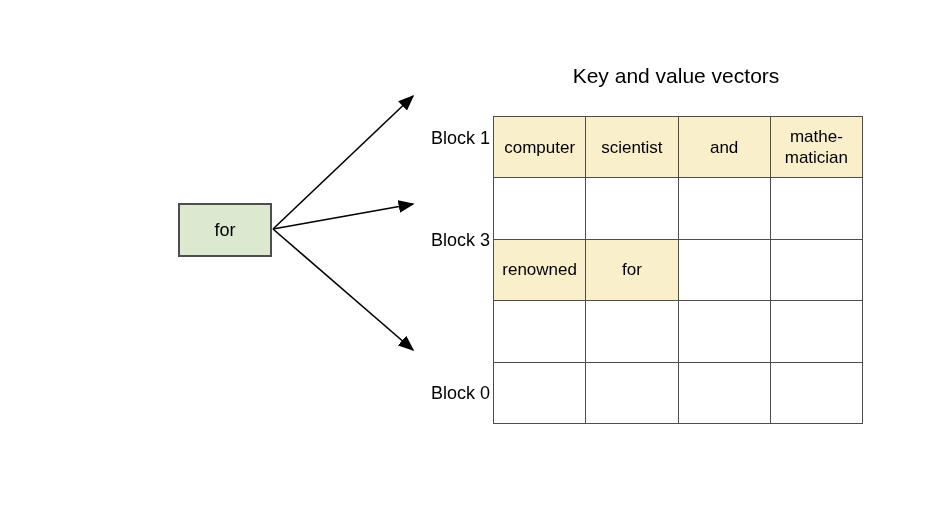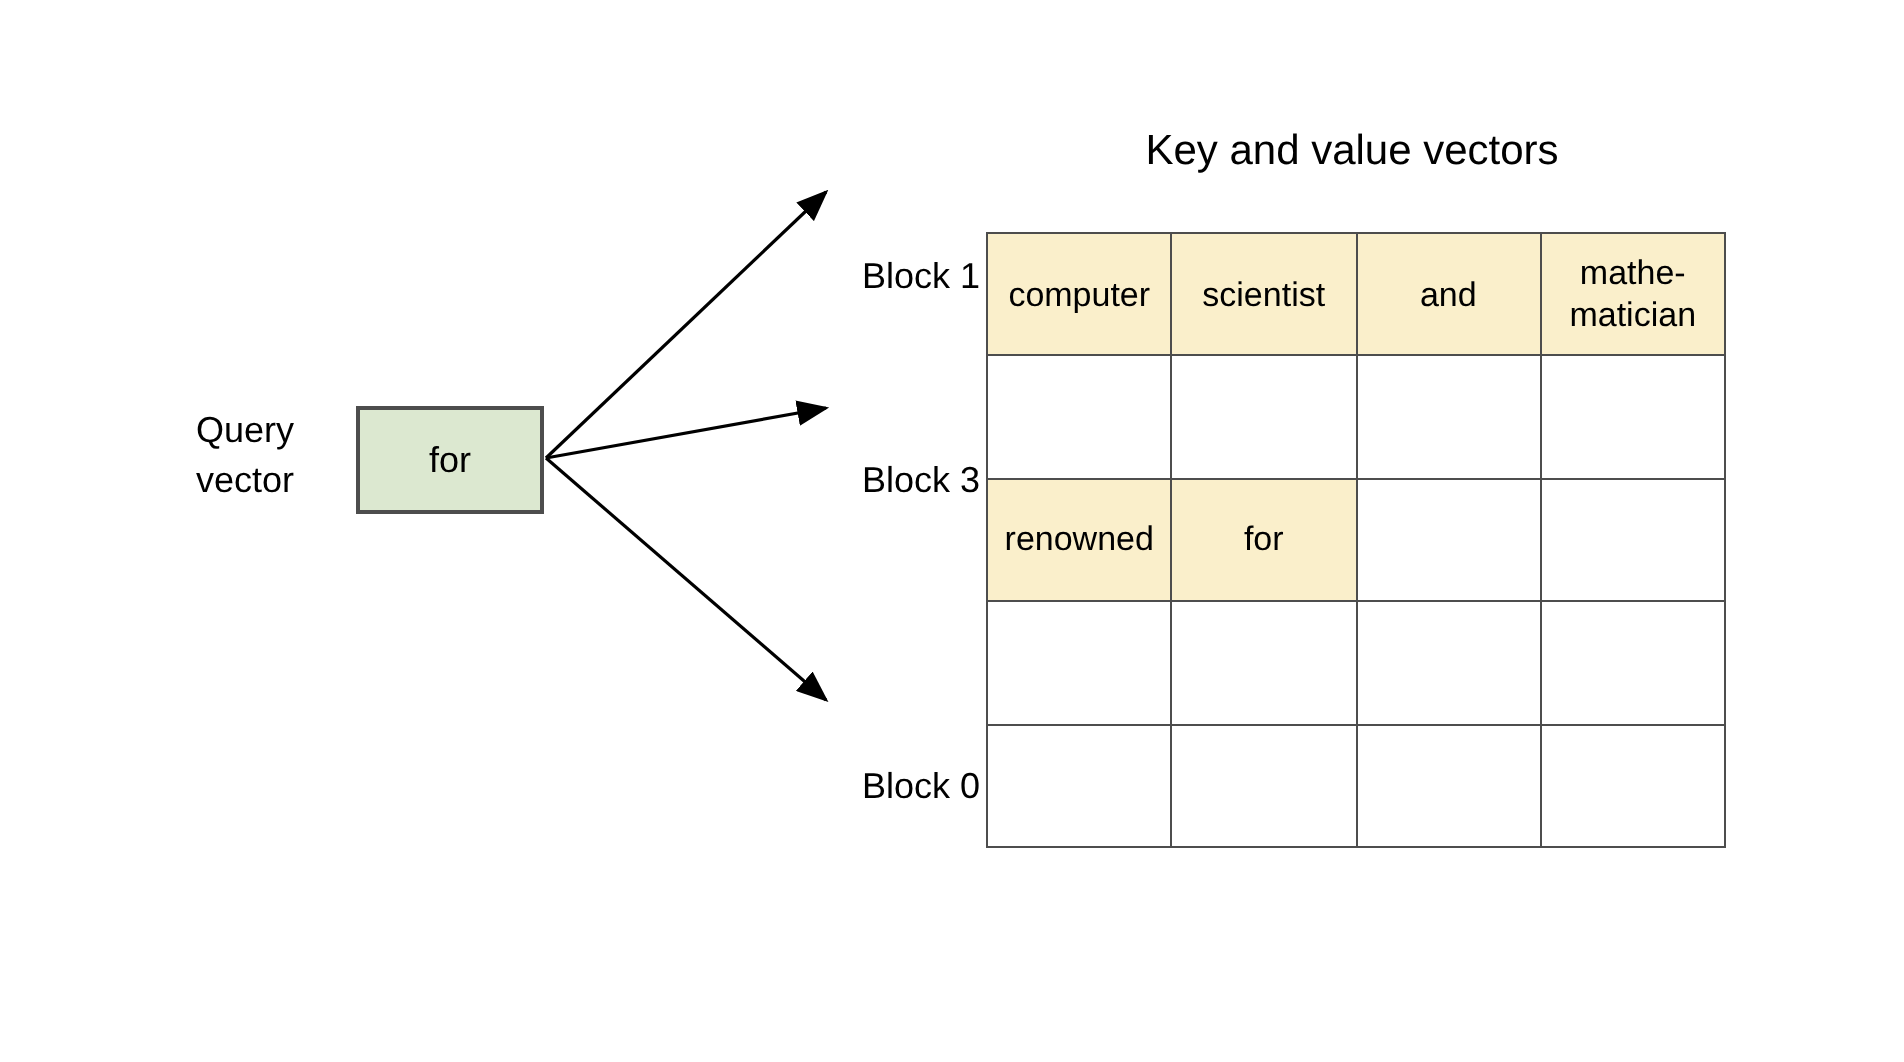--- a/index.html
+++ b/index.html
@@ -116,24 +116,20 @@
     background: #ffffff;
   }
 </style>
 </head>
 <body>
 
 <div id="canvas">
 
   <div id="title">Key and value vectors</div>
 
-  <div id="query-label">
-    <span>Query</span>
-    <span>vector</span>
-  </div>
 
   <div id="query-box">
     <span>for</span>
   </div>
 
   <svg id="arrows" viewBox="0 0 952 531" xmlns="http://www.w3.org/2000/svg">
     <defs>
       <marker id="arrowhead" markerWidth="10" markerHeight="8" refX="9" refY="4" orient="auto" markerUnits="strokeWidth">
         <path d="M0,0 L10,4 L0,8 z" fill="#000000"></path>
       </marker>

